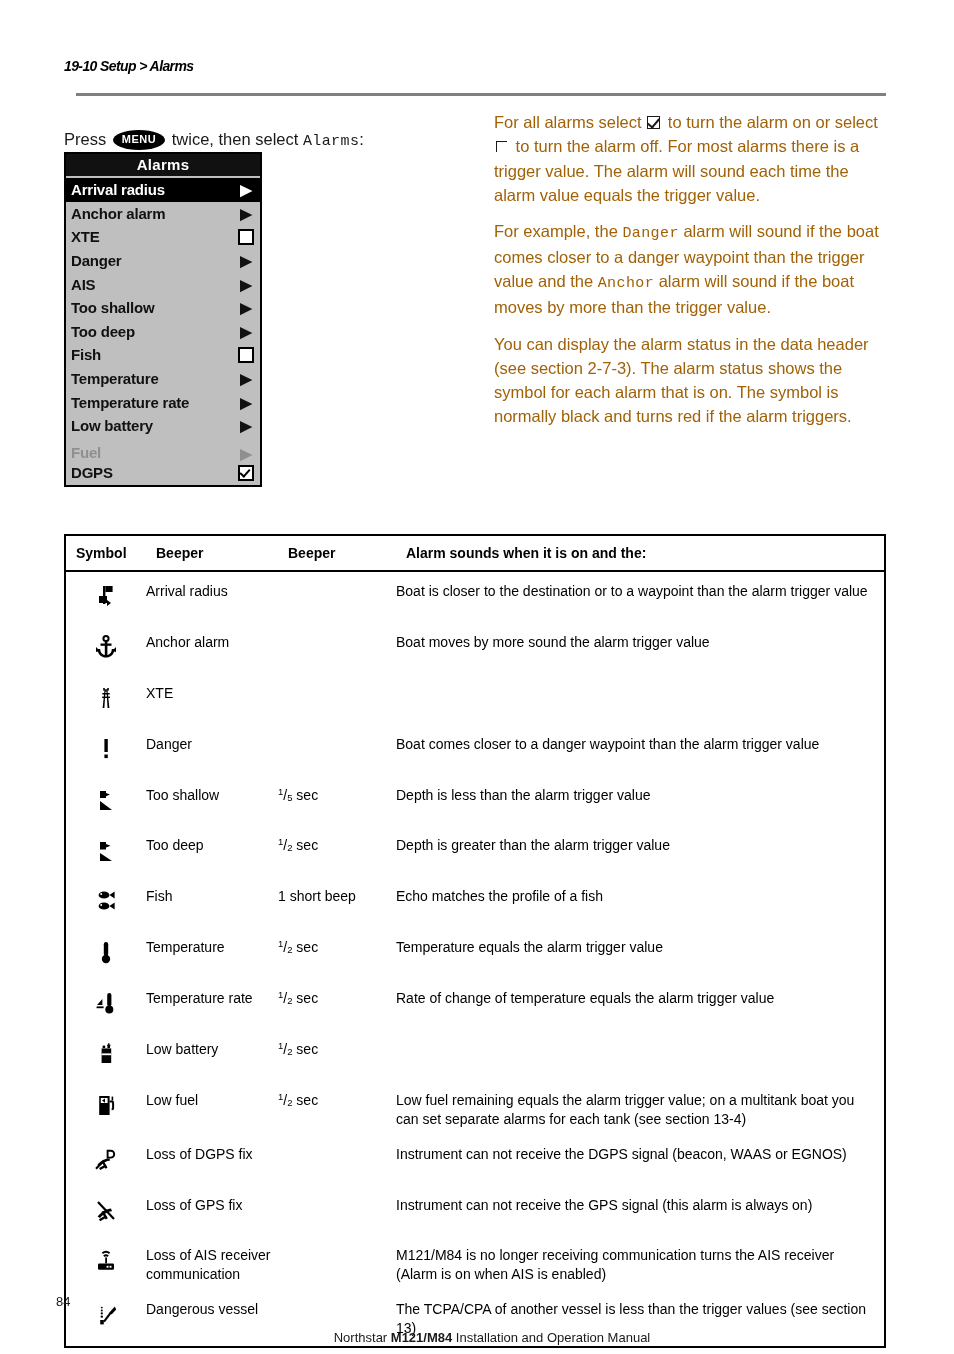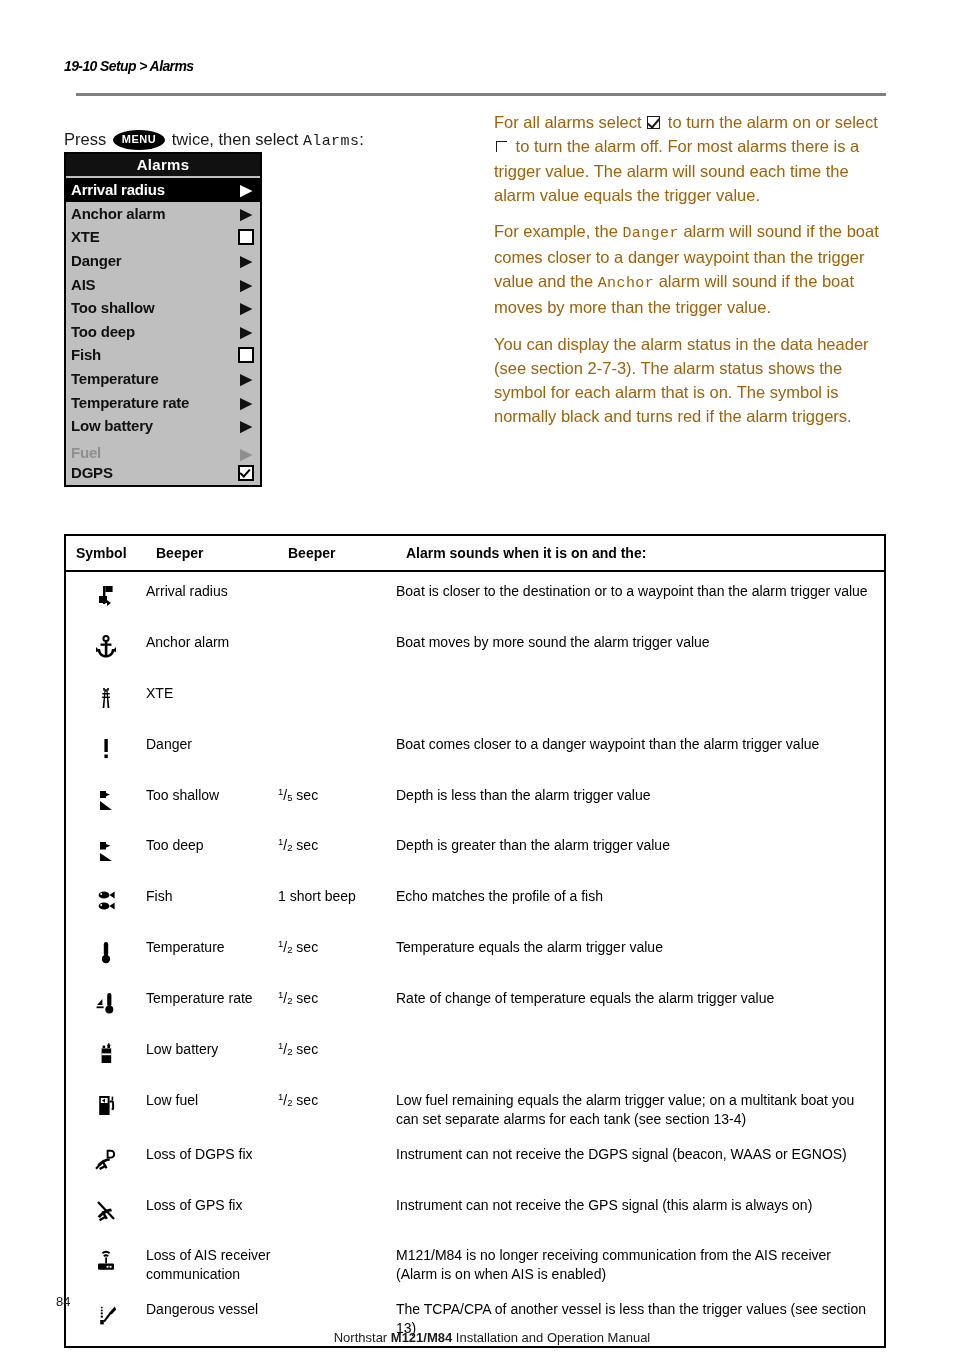--- a/index.html
+++ b/index.html
@@ -485,21 +485,21 @@
         <div class="col-sym"><span class="sym-ico"><svg width="24" height="28" viewBox="0 0 24 28" fill="#000">
               <path d="M8.4 7.2 A5.6 5.6 0 0 1 15.6 7.2" fill="none" stroke="#000" stroke-width="1.9"></path>
               <path d="M9.9 10.2 A3 3 0 0 1 14.1 10.2" fill="none" stroke="#000" stroke-width="1.9"></path>
               <rect x="11.2" y="11.4" width="1.8" height="6"></rect>
               <rect x="4" y="17.6" width="16" height="6.2" rx="1.2"></rect>
               <rect x="12.6" y="19.8" width="1.9" height="1.9" fill="#fff"></rect>
               <rect x="15.6" y="19.8" width="1.9" height="1.9" fill="#fff"></rect>
             </svg></span></div>
         <div class="col-alarm">Loss of AIS receiver communication</div>
         <div class="col-beep"></div>
-        <div class="col-desc">M121/M84 is no longer receiving communication from the AIS receiver (Alarm is on when AIS is enabled)</div>
+        <div class="col-desc">M121/M84 is no longer receiving communication turns the AIS receiver (Alarm is on when AIS is enabled)</div>
       </div>
       <div class="st-row">
         <div class="col-sym"><span class="sym-ico"><svg width="24" height="28" viewBox="0 0 24 28" fill="#000">
               <rect x="6.2" y="20" width="3.6" height="4.4"></rect>
               <circle cx="7.8" cy="16.6" r="1.2"></circle>
               <circle cx="7.8" cy="13.4" r="1.1"></circle>
               <circle cx="7.8" cy="10.4" r="1"></circle>
               <circle cx="7.8" cy="7.6" r="0.9"></circle>
               <path d="M10 21.6 L17 12.4" stroke="#000" stroke-width="2.1"></path>
               <path d="M15.4 12.6 L20.8 6.6 L22.2 9.4 L17.6 14.6 Z"></path>

